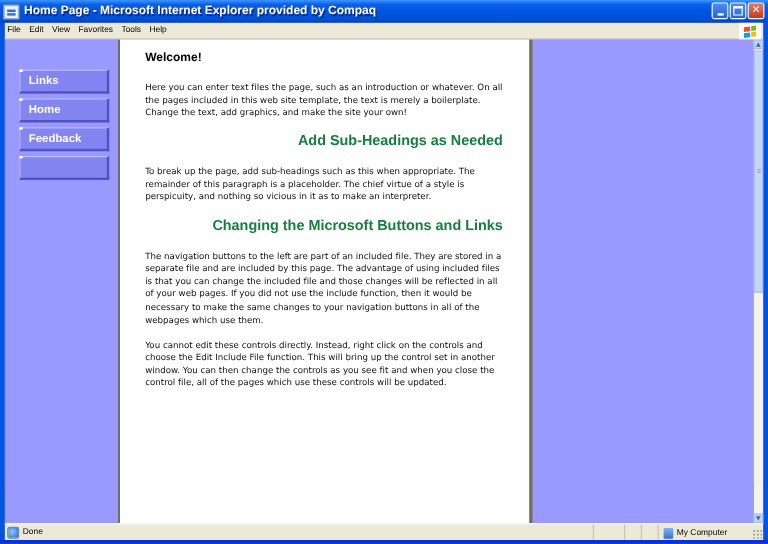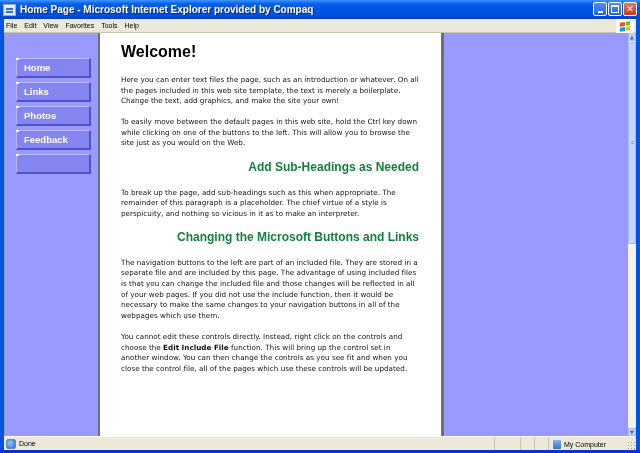--- a/index.html
+++ b/index.html
@@ -48,24 +48,24 @@
     padding-left: 7px; line-height: 17px; cursor: pointer;
     position: relative;
   }
   .nav-btn::before { content: ""; position: absolute; left: -1px; top: -1px; width: 3px; height: 2px; background: #fff; }
 
   .content {
     position: absolute; left: 93px; top: -2px; width: 346px; height: 420px;
     background: #fff; border-left: 2px solid #6e6e6e; border-right: 3px solid #6e6e6e;
     padding: 12px 22px 0 21px;
   }
-  .content h1 { font-family: "Liberation Sans", sans-serif; font-size: 16px; font-weight: bold; color: #000; margin-bottom: 14px; }
+  .content h1 { font-family: "Liberation Sans", sans-serif; font-size: 10px; font-weight: bold; color: #000; margin-bottom: 14px; }
   .content h2 { font-family: "Liberation Sans", sans-serif; font-size: 12px; font-weight: bold; color: #15803d; margin: 2px 0 14px; text-align: right; }
   .content p { font-family: "DejaVu Sans", sans-serif; font-size: 7.2px; line-height: 10.6px; color: #111; margin-bottom: 10.5px; letter-spacing: 0.02px; }
-  .content p b { font-weight: bold; }
+  .content p b { font-weight: normal; }
 
   
   .scrollbar { position: absolute; left: 628px; top: 33px; width: 8px; height: 403px; background: #f4f3ee; }
   .sb-up { position: absolute; left: 0; top: 0; width: 8px; height: 8px; background: #c1d3fb; border: 1px solid #a9bfe8; display: flex; align-items: center; justify-content: center; font-size: 5px; color: #4d6185; }
   .sb-thumb { position: absolute; left: 0; top: 8px; width: 8px; height: 202px; background: #c4d4fc; border: 1px solid #a5bbe6; border-radius: 1px; }
   .sb-grip { position: absolute; left: 2px; top: 98px; width: 3px; height: 1px; background: #8ea5d0; box-shadow: 0 2px 0 #8ea5d0; }
   .sb-down { position: absolute; left: 0; bottom: 0; width: 8px; height: 8px; background: #c1d3fb; border: 1px solid #a9bfe8; display: flex; align-items: center; justify-content: center; font-size: 5px; color: #4d6185; }
 
   
   .statusbar {
@@ -120,31 +120,29 @@
         <span style="background:#f25022"></span>
           <span style="background:#7fba00"></span>
         <span style="background:#00a4ef"></span>
           <span style="background:#ffb900"></span>
       </div>
     </div>
   </div>
 
   <div class="viewport">
     <div class="nav">
+      <a class="nav-btn">Links</a>
       <a class="nav-btn">Home</a>
-      <a class="nav-btn">Links</a>
-      <a class="nav-btn">Photos</a>
       <a class="nav-btn">Feedback</a>
       <a class="nav-btn"></a>
     </div>
 
     <div class="content">
       <h1>Welcome!</h1>
       <p>Here you can enter text files the page, such as an introduction or whatever. On all the pages included in this web site template, the text is merely a boilerplate. Change the text, add graphics, and make the site your own!</p>
-      <p>To easily move between the default pages in this web site, hold the Ctrl key down while clicking on one of the buttons to the left. This will allow you to browse the site just as you would on the Web.</p>
       <h2>Add Sub-Headings as Needed</h2>
       <p>To break up the page, add sub-headings such as this when appropriate. The remainder of this paragraph is a placeholder. The chief virtue of a style is perspicuity, and nothing so vicious in it as to make an interpreter.</p>
       <h2>Changing the Microsoft Buttons and Links</h2>
       <p>The navigation buttons to the left are part of an included file. They are  stored in a separate file and are included by this page. The advantage of using included files is that you can change the included file and those changes will be reflected in all of your web pages.  If you did not use the include function, then it would be necessary to make the same changes to your navigation buttons in all of the webpages which use them.</p>
       <p><span>You cannot edit these controls directly.  Instead, right click on the controls and choose the </span><b>Edit Include File</b><span> function.  This will bring up the control set in another window.  You can then change the controls as you see fit and when you close the control file, all of the pages which use these controls will be updated.</span></p>
     </div>
   </div>
 
   <div class="scrollbar">
     <div class="sb-up">

